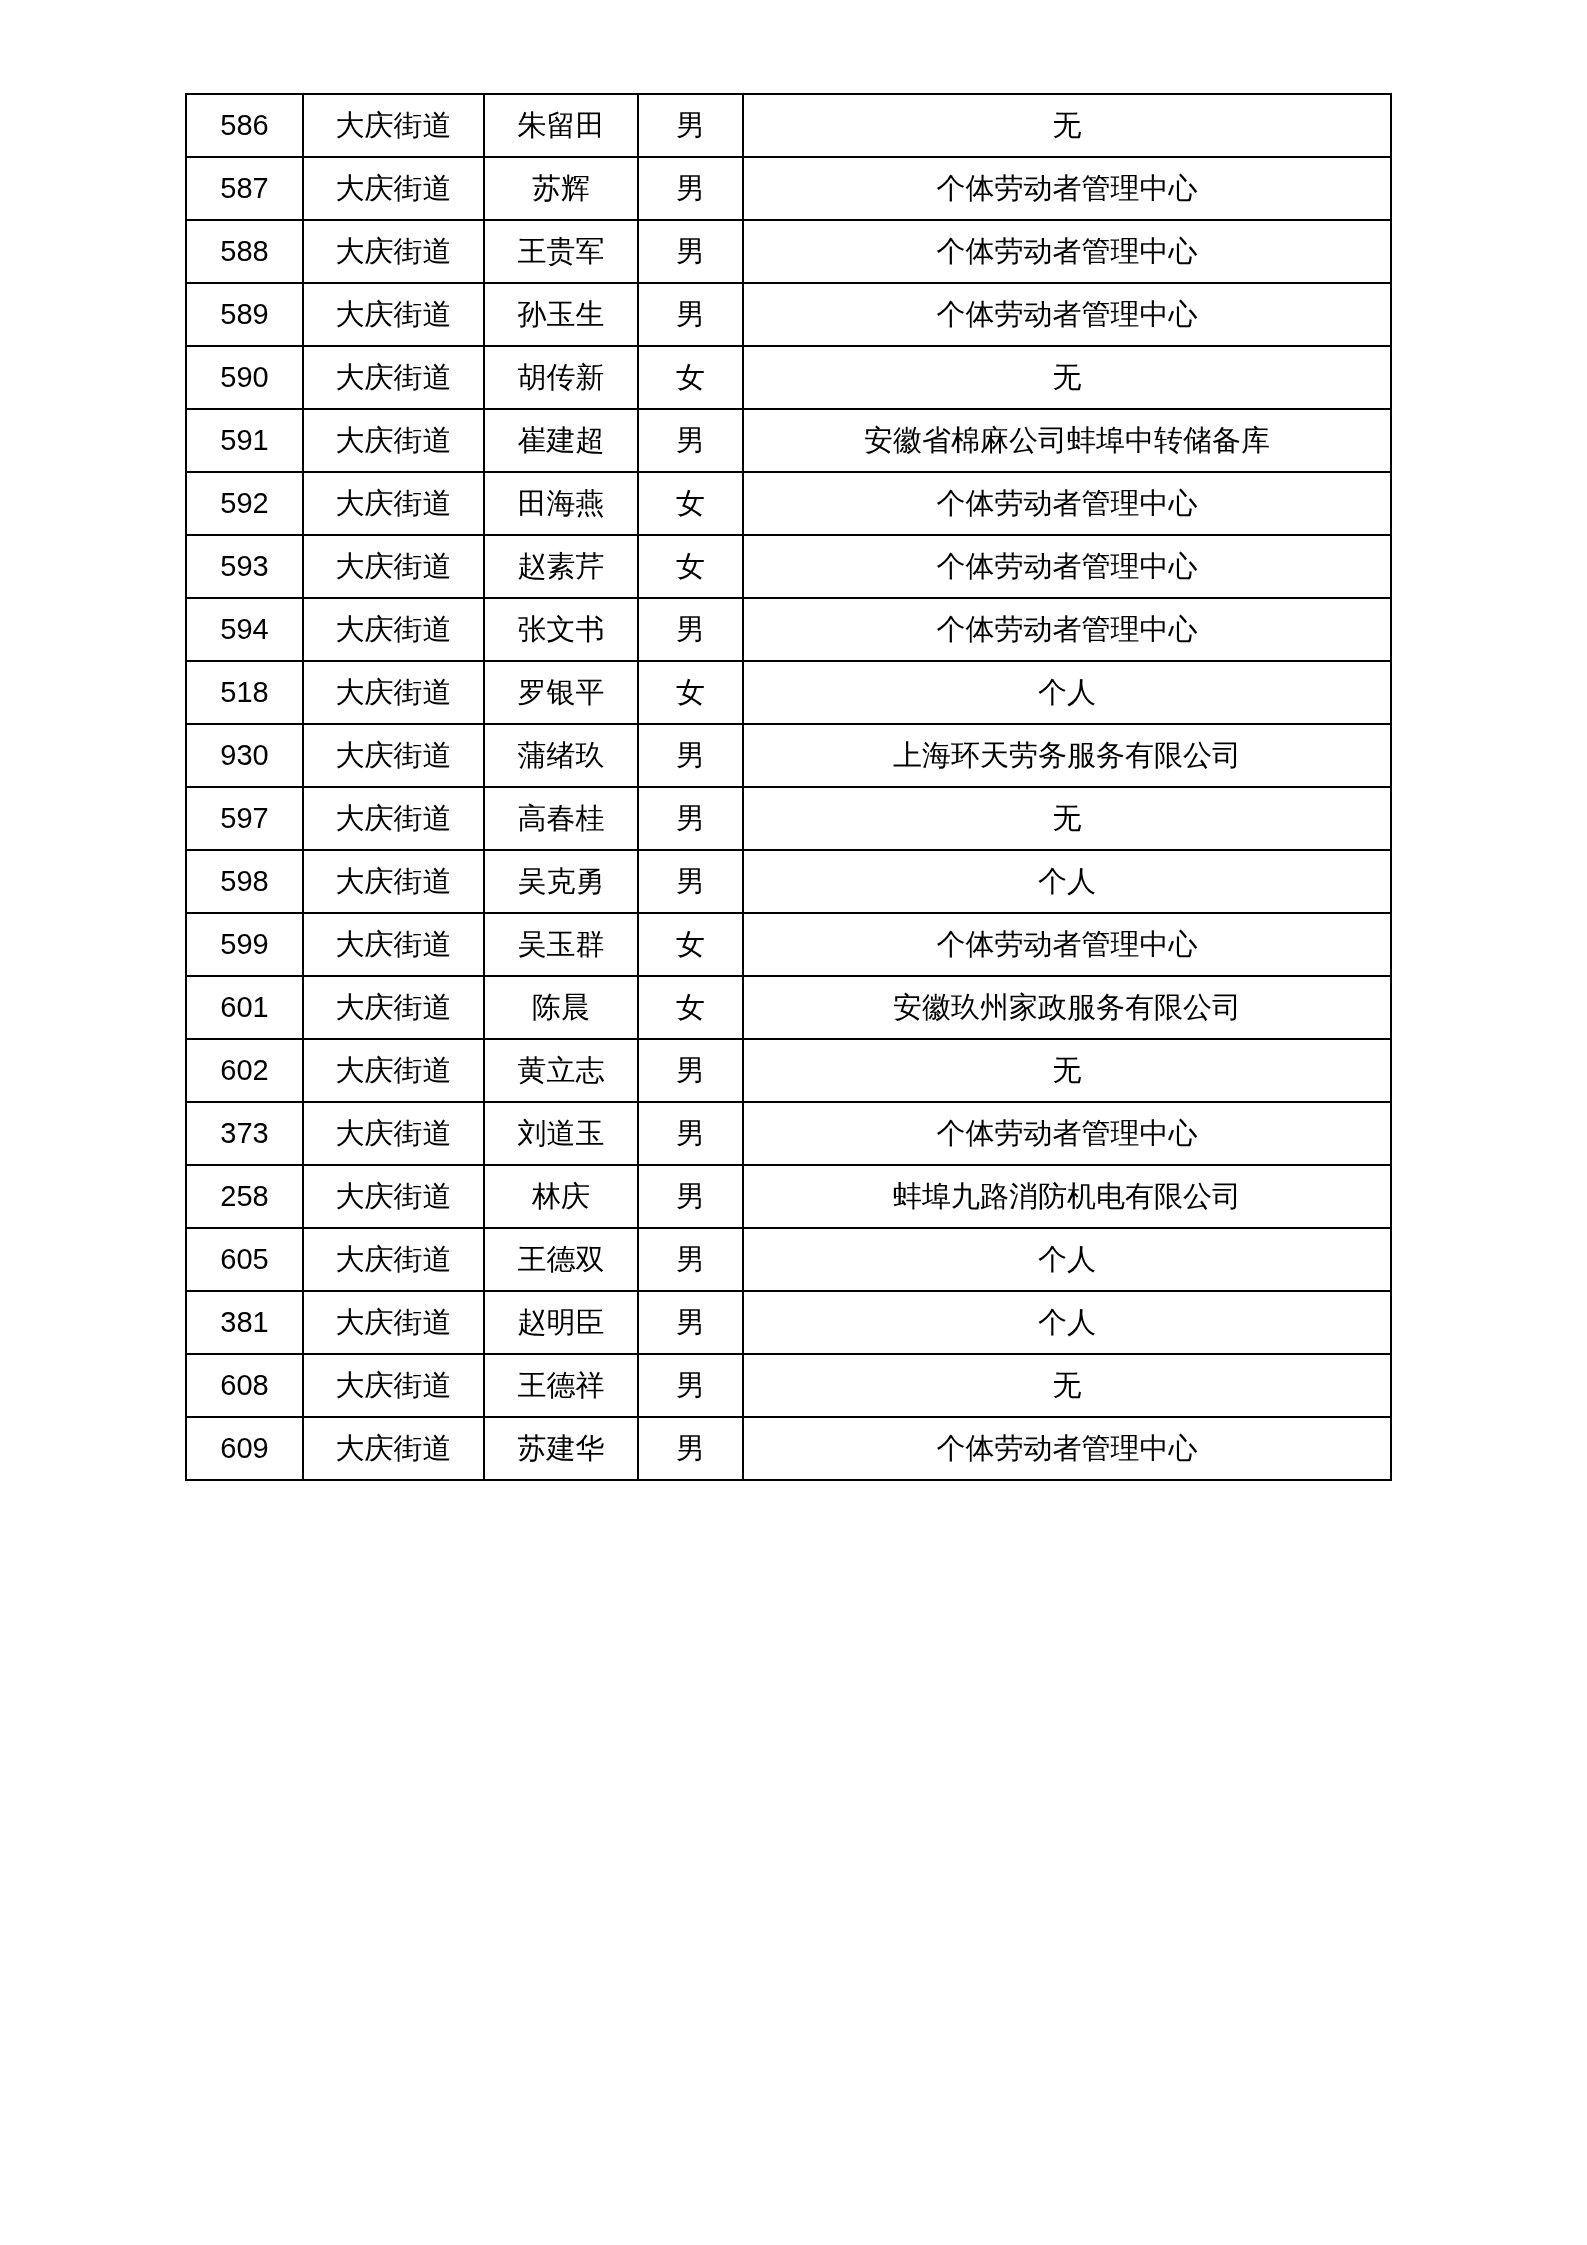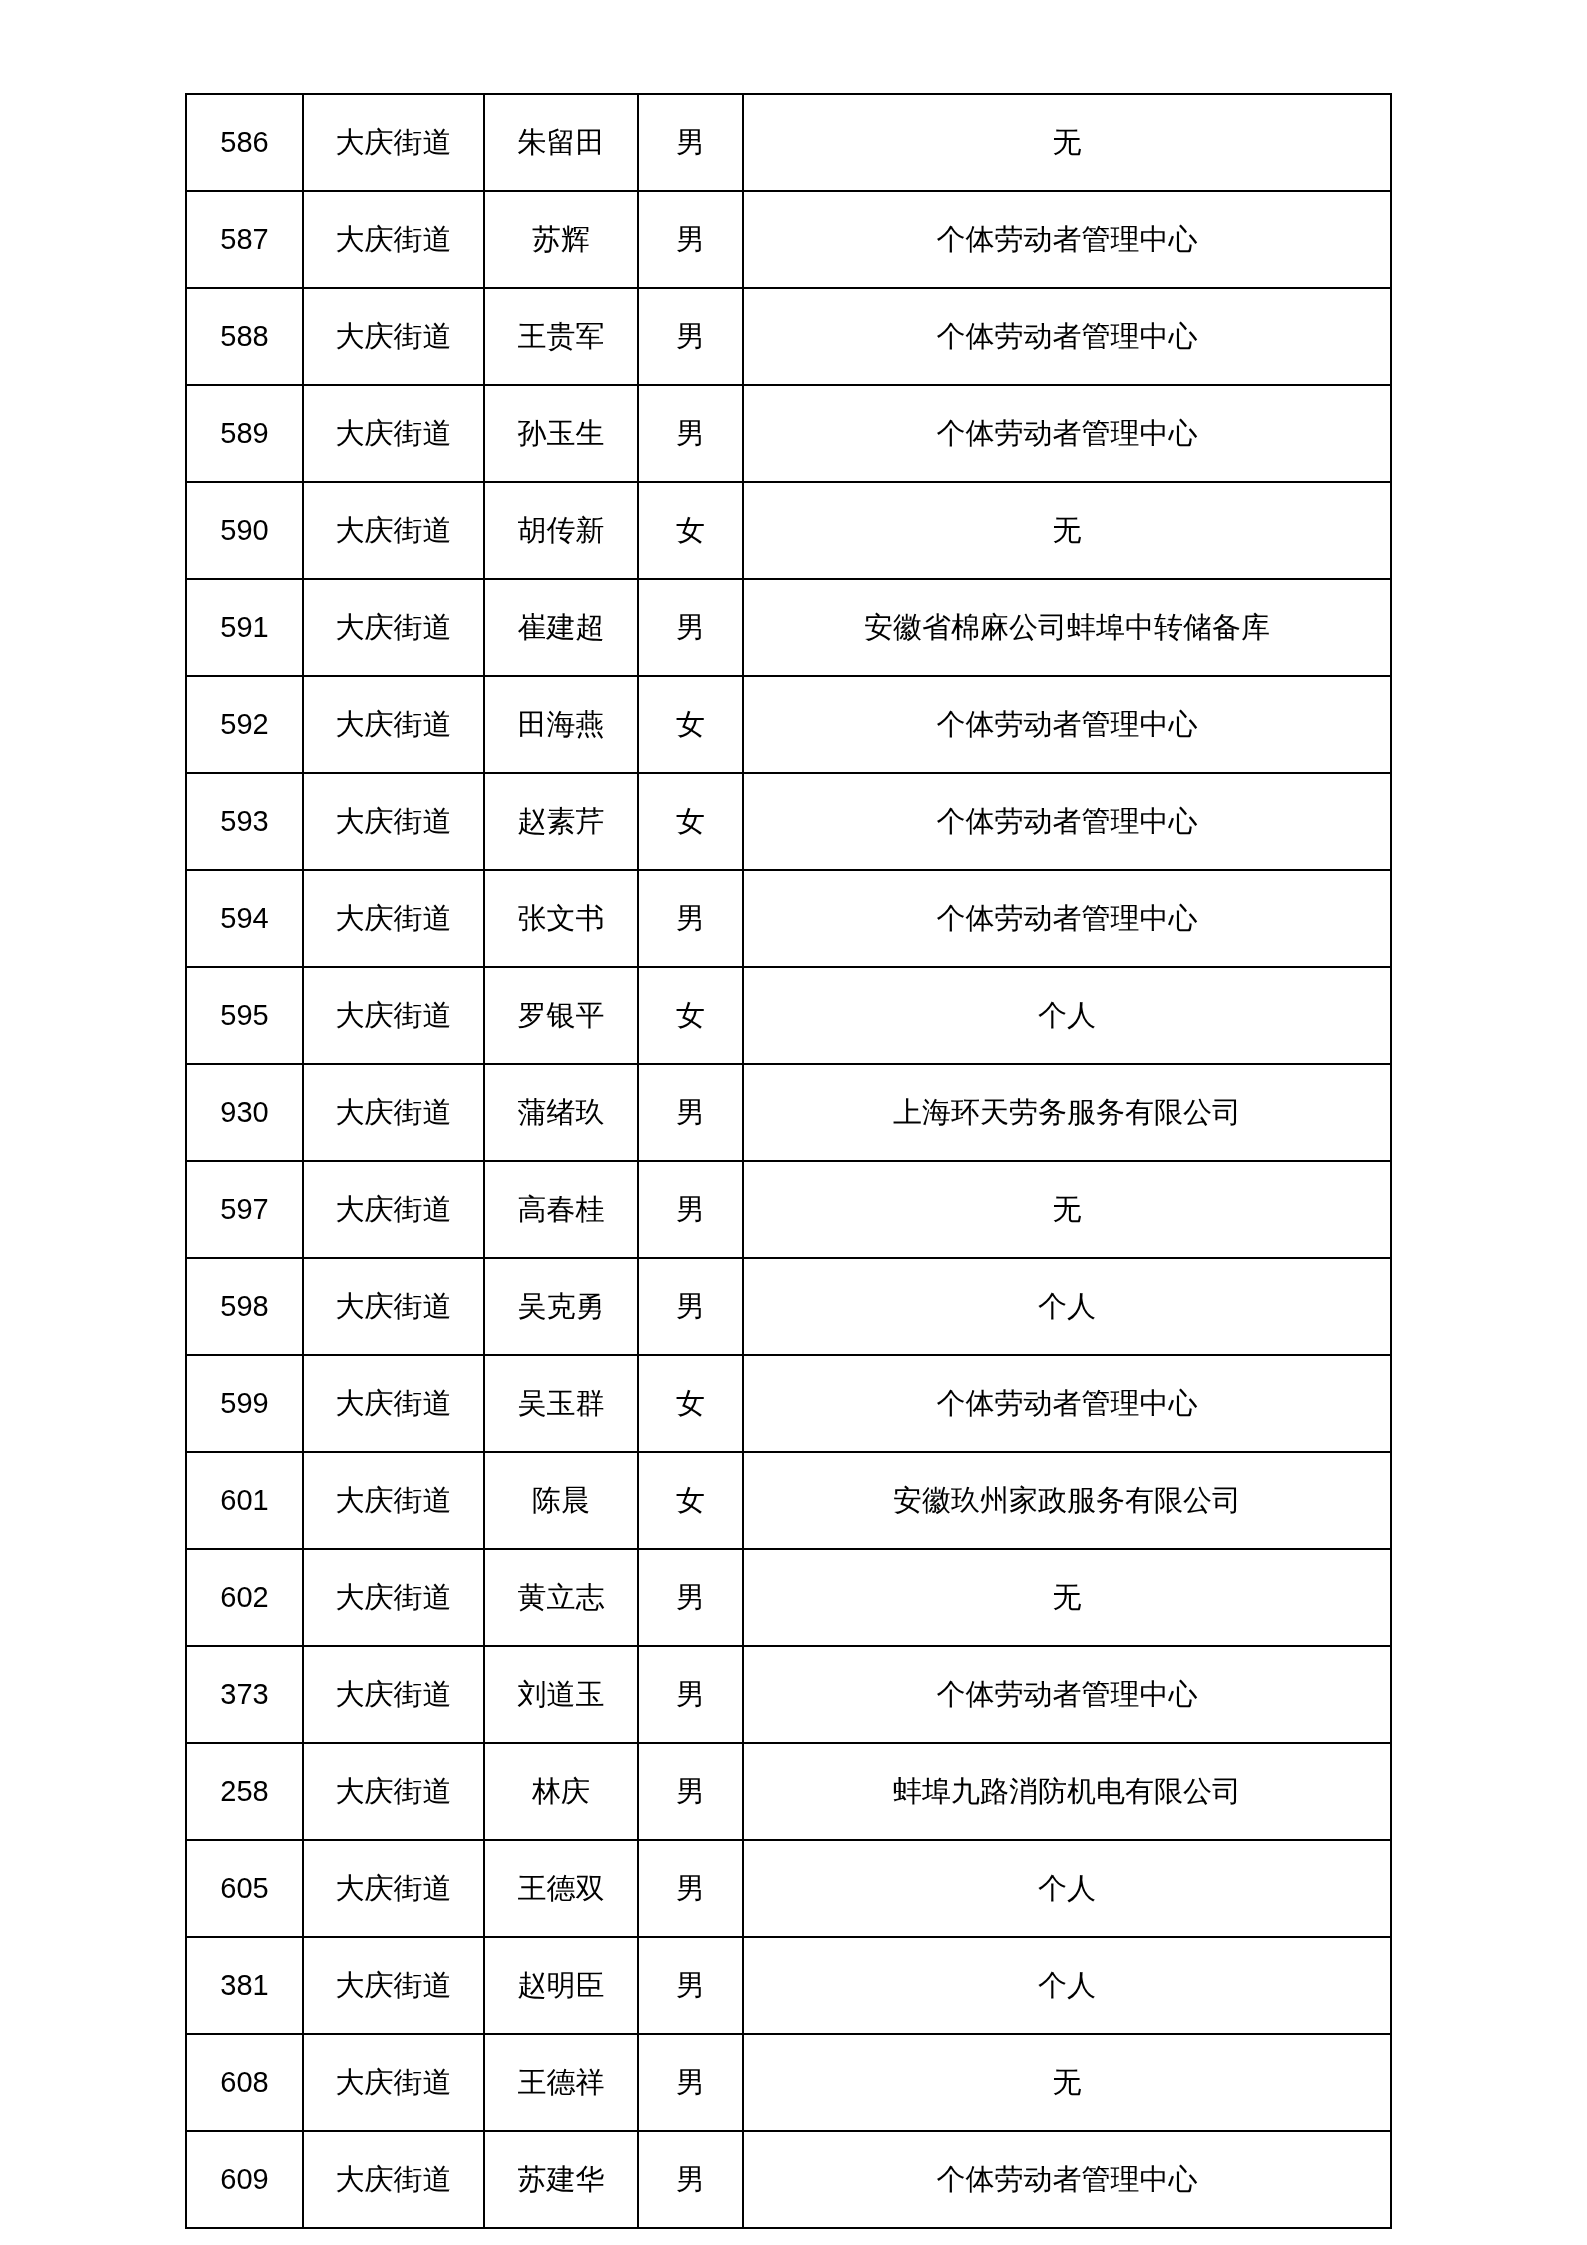--- a/index.html
+++ b/index.html
@@ -28,21 +28,21 @@
     text-align: center;
     vertical-align: middle;
     font-size: 29px;
     line-height: 1.2;
     color: #000000;
     padding: 0;
     overflow: hidden;
     white-space: nowrap;
   }
   table.roster tr {
-    height: 97px;
+    height: 63px;
   }
   .col-id     { width: 117px; }
   .col-street { width: 181px; }
   .col-name   { width: 154px; }
   .col-gender { width: 105px; }
   .col-unit   { width: 648px; }
 </style>
 </head>
 <body>
 
@@ -113,21 +113,21 @@
     <td>个体劳动者管理中心</td>
   </tr>
         <tr>
     <td>594</td>
     <td>大庆街道</td>
     <td>张文书</td>
     <td>男</td>
     <td>个体劳动者管理中心</td>
   </tr>
         <tr>
-    <td>595</td>
+    <td>518</td>
     <td>大庆街道</td>
     <td>罗银平</td>
     <td>女</td>
     <td>个人</td>
   </tr>
         <tr>
     <td>930</td>
     <td>大庆街道</td>
     <td>蒲绪玖</td>
     <td>男</td>

